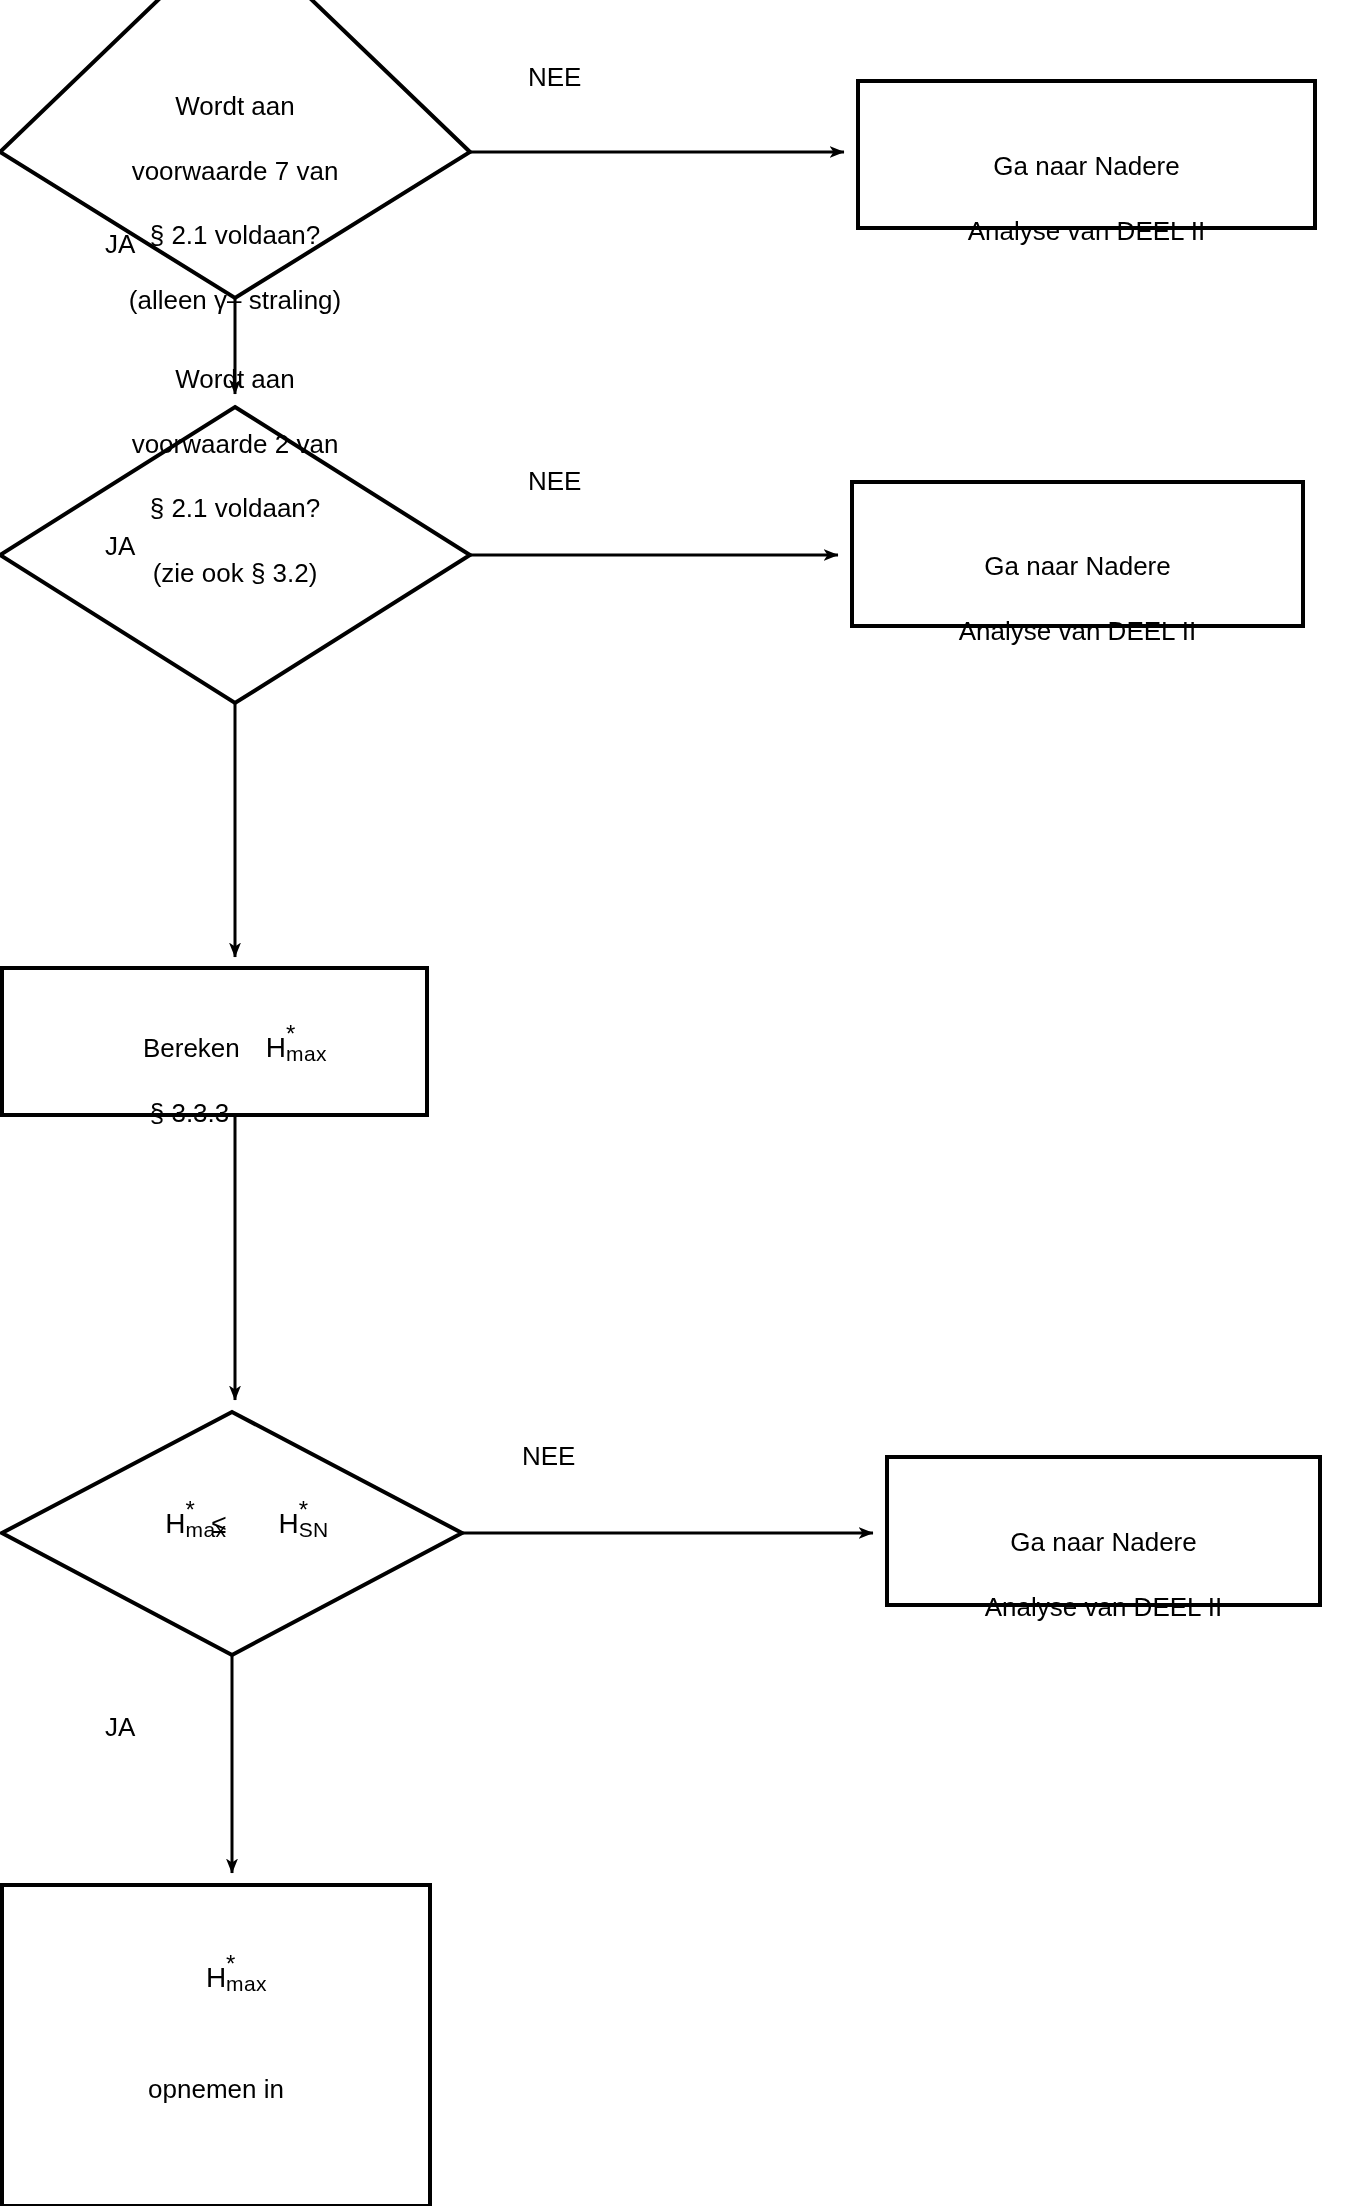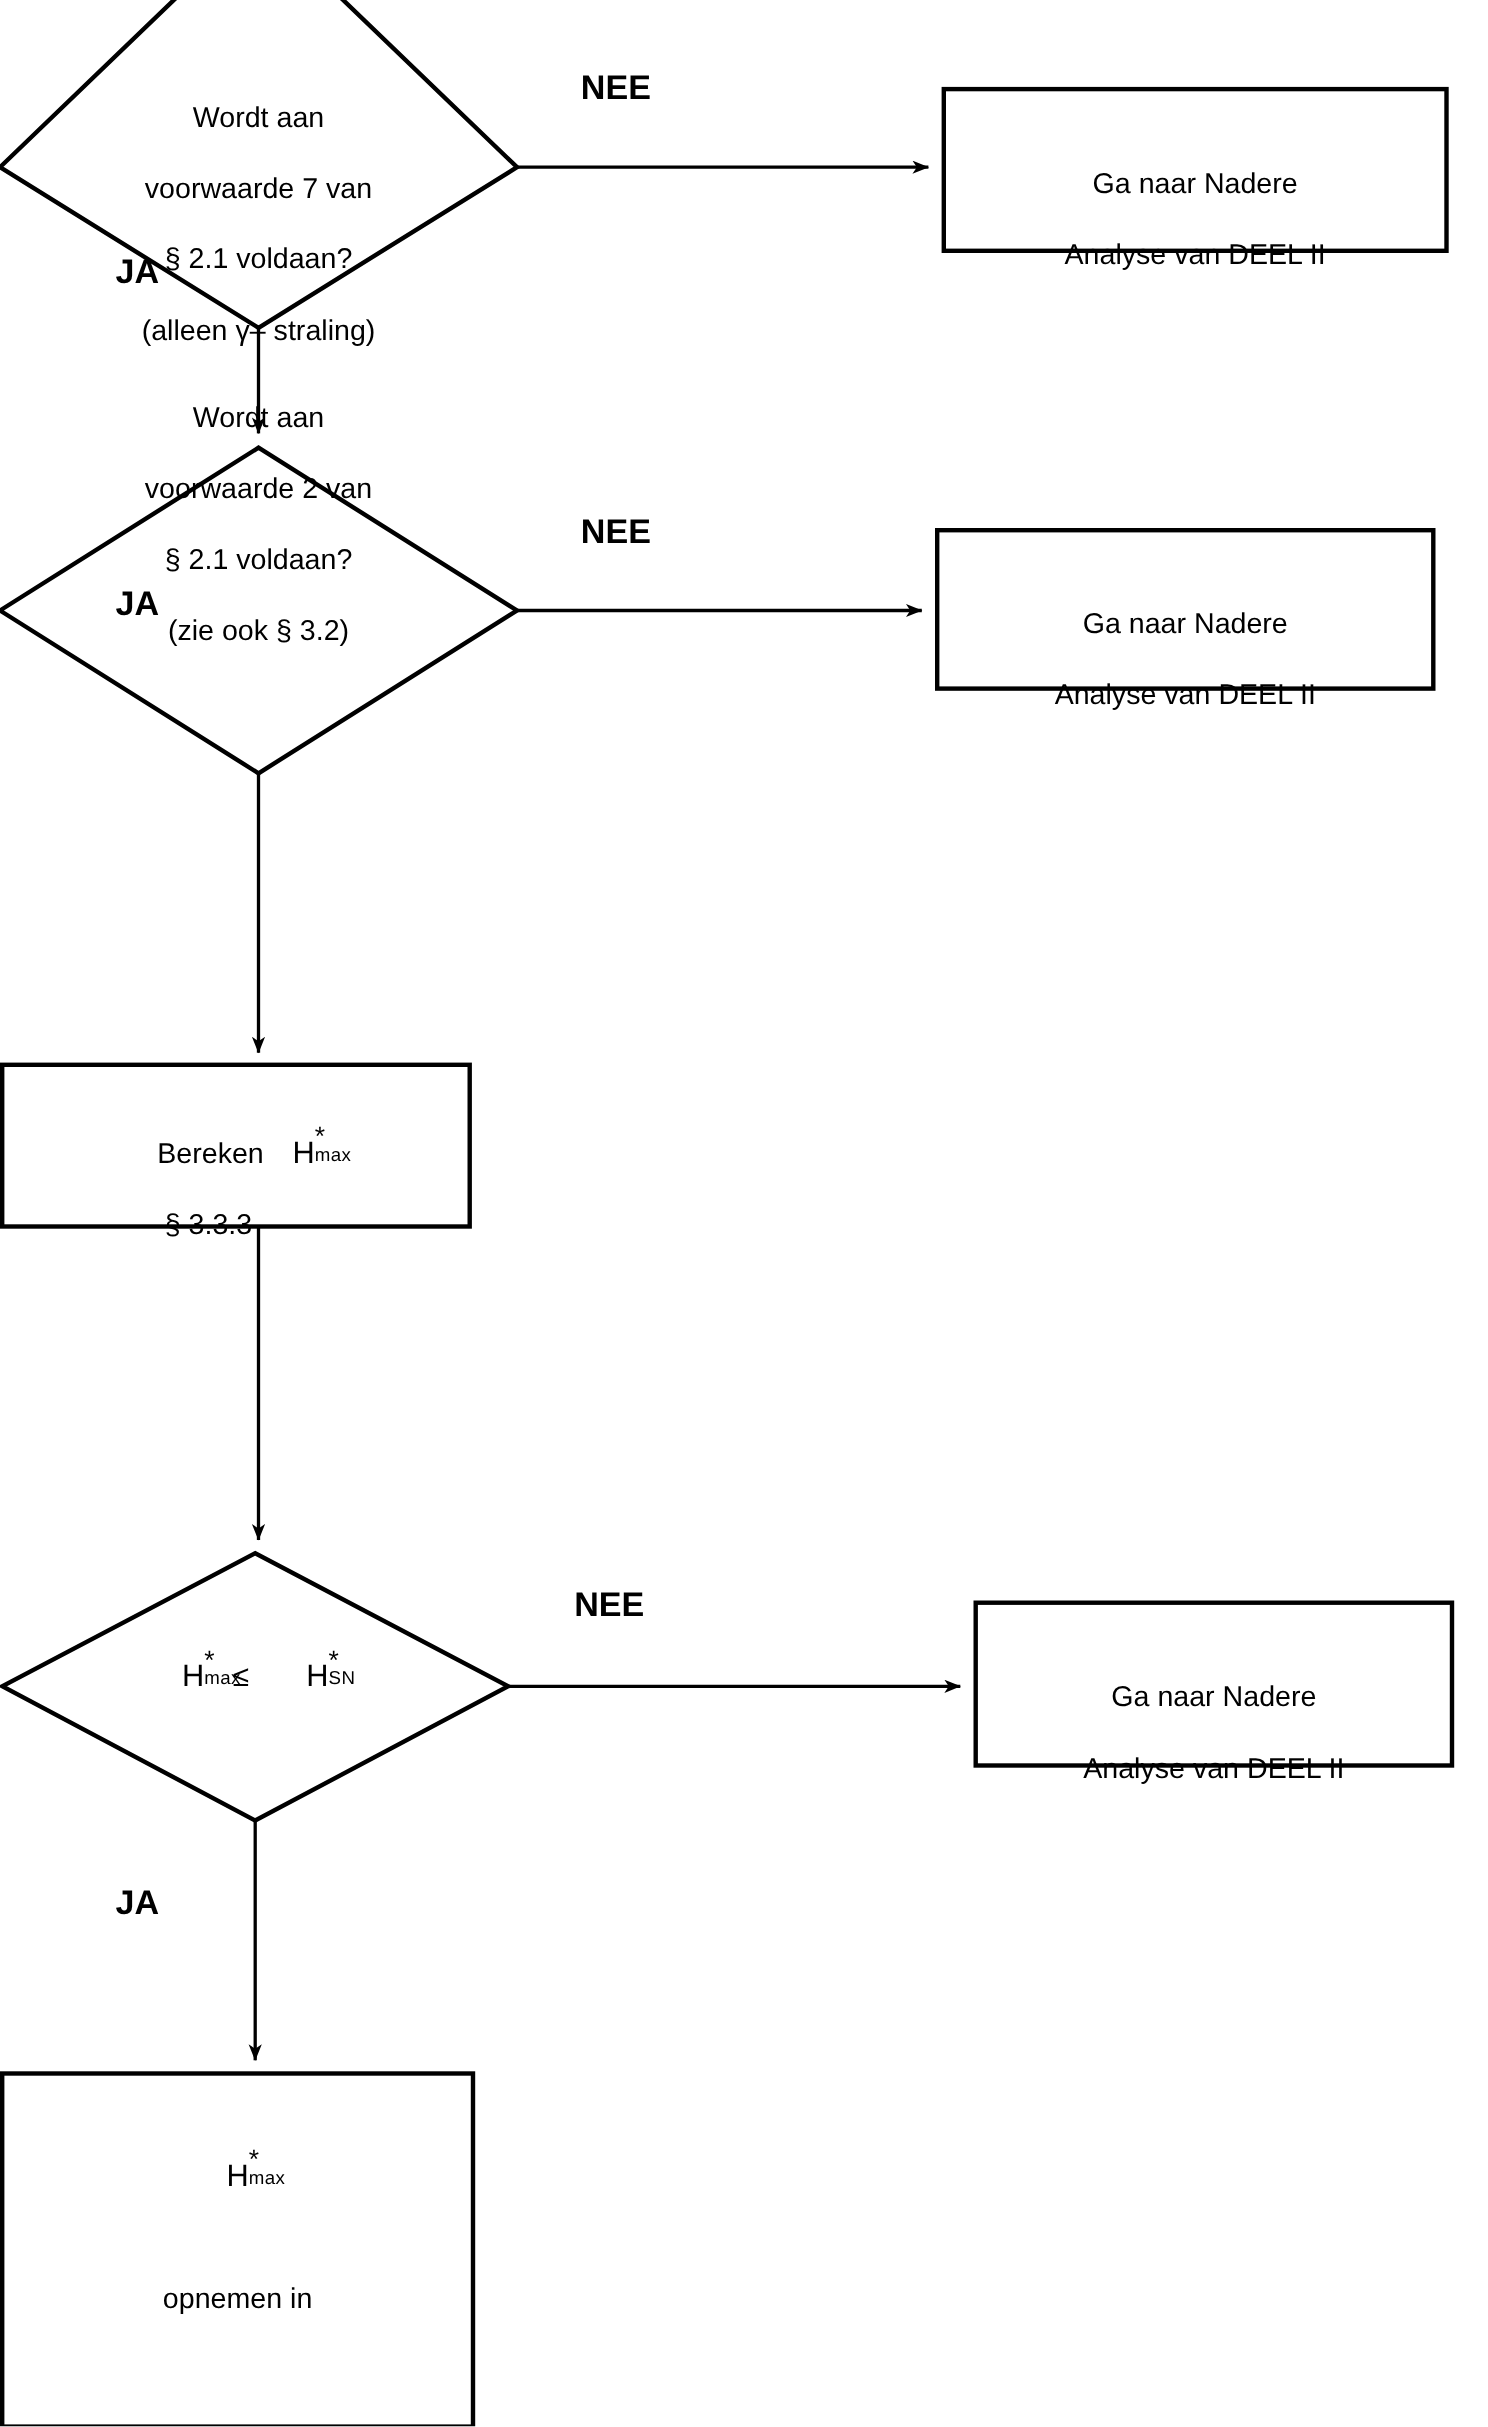--- a/index.html
+++ b/index.html
@@ -17,46 +17,45 @@
     position:absolute;
     text-align:center;
     line-height:1.24;
     font-size:26px;
     color:#000;
     white-space:pre-line;
     pointer-events:none;
   }
   .edge-label{
     position:absolute;
-    font-size:31px;
+    font-size:26px;
     color:#000;
     text-align:center;
     white-space:nowrap;
-    font-weight:bold;
   }
   .hvar{
     display:inline-block;
     position:relative;
     font-size:28px;
     line-height:1;
     vertical-align:baseline;
   }
   .hvar .base{font-size:28px;}
   .hvar .sup{
     position:absolute;
     left:100%;
     top:-0.52em;
     font-size:24px;
     line-height:1;
   }
   .hvar .sub{
     position:absolute;
     left:100%;
     top:0.42em;
-    font-size:17px;
+    font-size:21px;
     line-height:1;
     letter-spacing:0.4px;
   }
   .spacer-w{display:inline-block;width:26px;}
   .gap-line{display:block;height:14px;}
   .le{font-size:27px;}
 </style>
 </head>
 <body>
 

